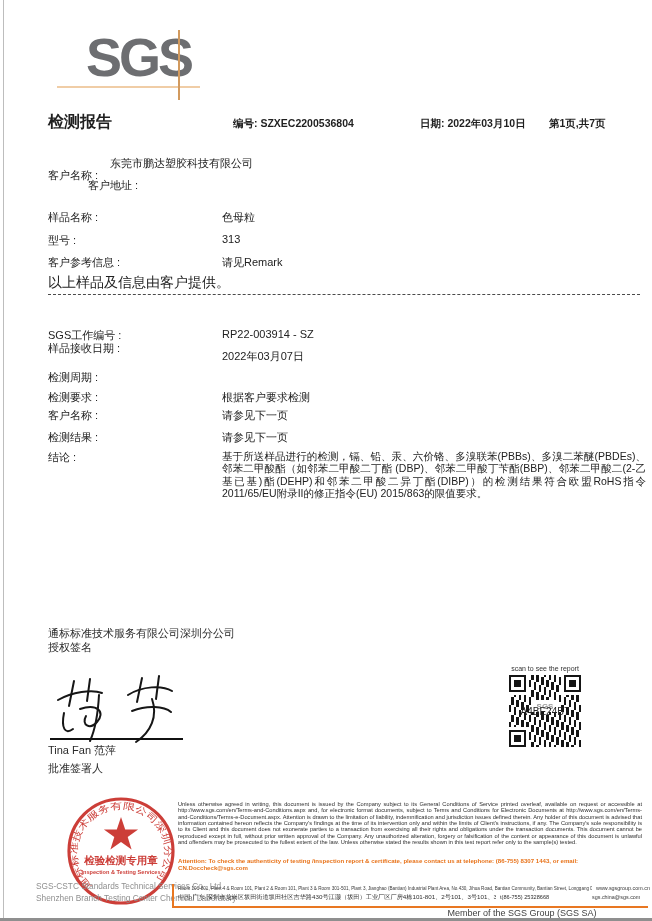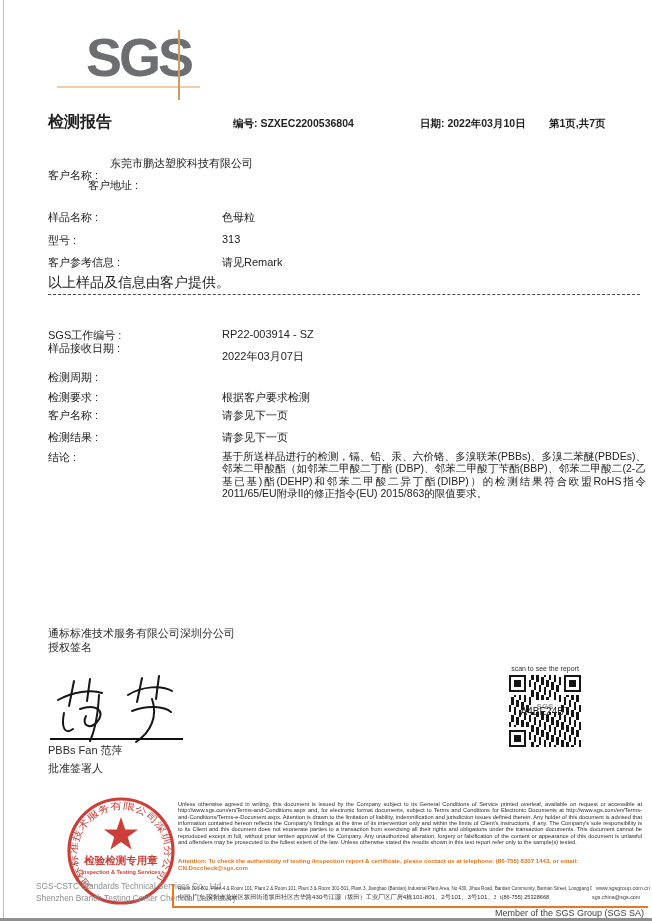--- a/index.html
+++ b/index.html
@@ -35,21 +35,21 @@
   .lab-en{left:36px;top:893px;font-size:8.3px;color:#8f8f8f;}
   .disc{left:178px;top:801px;width:464px;font-size:5.7px;line-height:6.35px;color:#2f2f2f;text-align:justify;}
   .attn{left:178px;top:858px;width:464px;font-size:6.1px;line-height:6.8px;color:#e8731a;font-weight:bold;}
   .addr-en{left:178px;top:886px;width:414px;font-size:4.6px;color:#3a3a3a;white-space:nowrap;overflow:hidden;}
   .web{left:596px;top:885px;font-size:5.4px;color:#3a3a3a;}
   .addr-cn{left:178px;top:893px;width:318px;font-size:6.2px;color:#2f2f2f;white-space:nowrap;overflow:hidden;}
   .tel{left:500px;top:894px;font-size:5.6px;color:#2f2f2f;}
   .email{left:592px;top:894px;font-size:5.4px;color:#3a3a3a;}
   .foot-vline{left:172px;top:884px;width:2px;height:23px;background:#e87722;}
   .foot-hline{left:172px;top:906px;width:476px;height:2px;background:#e87722;}
-  .member{left:400px;top:908px;width:244px;text-align:right;font-size:9px;color:#3f3f3f;}
+  .member{left:400px;top:908px;width:244px;text-align:center;font-size:9px;color:#3f3f3f;}
   svg{display:block;}
 </style>
 </head>
 <body>
 
 <div class="page">
   <div class="abs edge-left"></div>
 
   <div class="abs logo">SGS</div>
   <div class="abs logo-hline"></div>
@@ -106,21 +106,21 @@
       <path d="M28 41 C 45 35, 54 44, 45 54 C 38 62, 29 57, 34 48"></path>
       <path d="M47 27 C 46 45, 43 62, 38 73"></path>
       <path d="M76 27 C 90 18, 110 17, 120 23"></path>
       <path d="M90 10 L85 34"></path>
       <path d="M107 8 L104 31"></path>
       <path d="M80 43 C 95 37, 112 38, 119 44"></path>
       <path d="M100 31 C 106 48, 99 64, 84 74"></path>
     </g>
   </svg>
   <div class="abs sig-line"></div>
-  <div class="abs sig-name">PBBs Fan 范萍</div>
+  <div class="abs sig-name">Tina Fan 范萍</div>
   <div class="abs sig-role">批准签署人</div>
 
   <div class="abs qr-caption">scan to see the report</div>
   <svg id="qr" class="abs qr-box" viewBox="0 0 29 29" style="shape-rendering:crispEdges;fill:#151515;">
       <rect x="9" y="0" width="1" height="1"></rect>
       <rect x="11" y="0" width="1" height="1"></rect>
       <rect x="14" y="0" width="1" height="1"></rect>
       <rect x="16" y="0" width="1" height="1"></rect>
       <rect x="18" y="0" width="1" height="1"></rect>
       <rect x="9" y="1" width="1" height="1"></rect>

